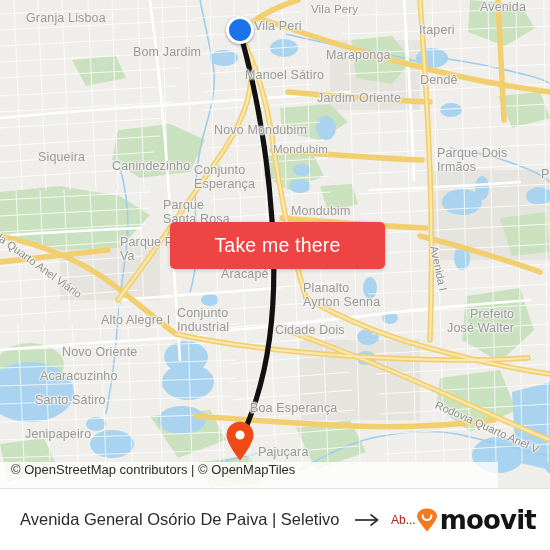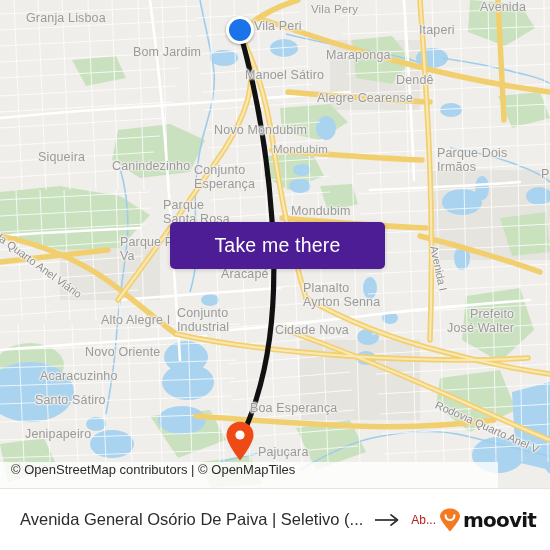--- a/index.html
+++ b/index.html
@@ -92,21 +92,21 @@
     height: 40px;
   }
 
   
   #take-me-there-button {
     position: absolute;
     left: 170px;
     top: 222px;
     width: 215px;
     height: 47px;
-    background: #4c1d95;
+    background: #ef4444;
     border: none;
     border-radius: 5px;
     color: #ffffff;
     font-family: "Liberation Sans", sans-serif;
     font-size: 19.5px;
     font-weight: 400;
     letter-spacing: 0.2px;
     cursor: pointer;
     box-shadow: 0 1px 4px rgba(0,0,0,0.18);
     display: flex;
@@ -174,21 +174,21 @@
   }
 
   #moovit-logo {
     margin-left: auto;
     display: flex;
     align-items: center;
     flex: 0 0 auto;
   }
   #moovit-wordmark {
     font-family: "DejaVu Sans", sans-serif;
-    font-size: 20px;
+    font-size: 26px;
     font-weight: bold;
     color: #141414;
     letter-spacing: -0.8px;
     margin-left: 2px;
     line-height: 1;
   }
 </style>
 </head>
 <body>
 
@@ -470,46 +470,46 @@
 
     <div id="place-labels">
         <div class="place-label big" style="left: 26px; top: 11px;">Granja Lisboa</div>
         <div class="place-label" style="left: 311px; top: 3px;">Vila Pery</div>
         <div class="place-label big" style="left: 480px; top: 0px;">Avenida</div>
         <div class="place-label big" style="left: 254px; top: 19px;">Vila Peri</div>
         <div class="place-label big" style="left: 419px; top: 23px;">Itaperi</div>
         <div class="place-label big" style="left: 133px; top: 45px;">Bom Jardim</div>
         <div class="place-label big" style="left: 326px; top: 48px;">Maraponga</div>
         <div class="place-label big" style="left: 245px; top: 68px;">Manoel Sátiro</div>
-        <div class="place-label big" style="left: 396px; top: 73px; text-align: center;">Dendê</div>
-        <div class="place-label big" style="left: 317px; top: 91px;">Alegre Cearense</div>
+        <div class="place-label big" style="left: 420px; top: 73px; text-align: center;">Dendê</div>
+        <div class="place-label big" style="left: 317px; top: 91px;">Jardim Oriente</div>
         <div class="place-label big" style="left: 214px; top: 123px;">Novo Mondubim</div>
         <div class="place-label" style="left: 273px; top: 143px;">Mondubim</div>
         <div class="place-label big" style="left: 38px; top: 150px;">Siqueira</div>
         <div class="place-label big" style="left: 437px; top: 146px;">Parque Dois
 Irmãos</div>
         <div class="place-label big" style="left: 112px; top: 159px;">Canindezinho</div>
         <div class="place-label big" style="left: 194px; top: 163px;">Conjunto
 Esperança</div>
         <div class="place-label big" style="left: 541px; top: 167px;">Pa</div>
         <div class="place-label big" style="left: 163px; top: 198px;">Parque
 Santa Rosa</div>
         <div class="place-label big" style="left: 291px; top: 204px;">Mondubim</div>
         <div class="place-label big" style="left: 120px; top: 235px;">Parque P
 Va</div>
         <div class="place-label big" style="left: 221px; top: 267px;">Aracapé</div>
         <div class="place-label big" style="left: 303px; top: 281px;">Planalto
 Ayrton Senna</div>
         <div class="place-label big" style="left: 77px; top: 313px; margin-left: 24px;">Alto Alegre I</div>
         <div class="place-label big" style="left: 177px; top: 306px;">Conjunto
 Industrial</div>
-        <div class="place-label big" style="left: 275px; top: 323px;">Cidade Nova</div>
+        <div class="place-label big" style="left: 275px; top: 323px;">Cidade Dois</div>
         <div class="place-label big" style="left: 447px; top: 307px; text-align: right;">Prefeito
 José Walter</div>
-        <div class="place-label big" style="left: 62px; top: 345px; margin-left: 23px;">Novo Oriente</div>
+        <div class="place-label big" style="left: 62px; top: 345px;">Novo Oriente</div>
         <div class="place-label big" style="left: 40px; top: 369px;">Acaracuzinho</div>
         <div class="place-label big" style="left: 35px; top: 393px;">Santo Sátiro</div>
         <div class="place-label big" style="left: 250px; top: 401px;">Boa Esperança</div>
         <div class="place-label big" style="left: 25px; top: 427px;">Jenipapeiro</div>
         <div class="place-label big" style="left: 258px; top: 445px;">Pajuçara</div>
         <div class="place-label big" style="left: 18px; top: 461px;">Novo</div>
       </div>
     <div id="road-labels">
         <div class="road-label" style="left: -4px; top: 228px; transform: rotate(36deg); transform-origin: left center;">da Quarto Anel Viário</div>
         <div class="road-label" style="left: 434px; top: 240px; transform: rotate(78deg); transform-origin: left center;">Avenida I</div>

